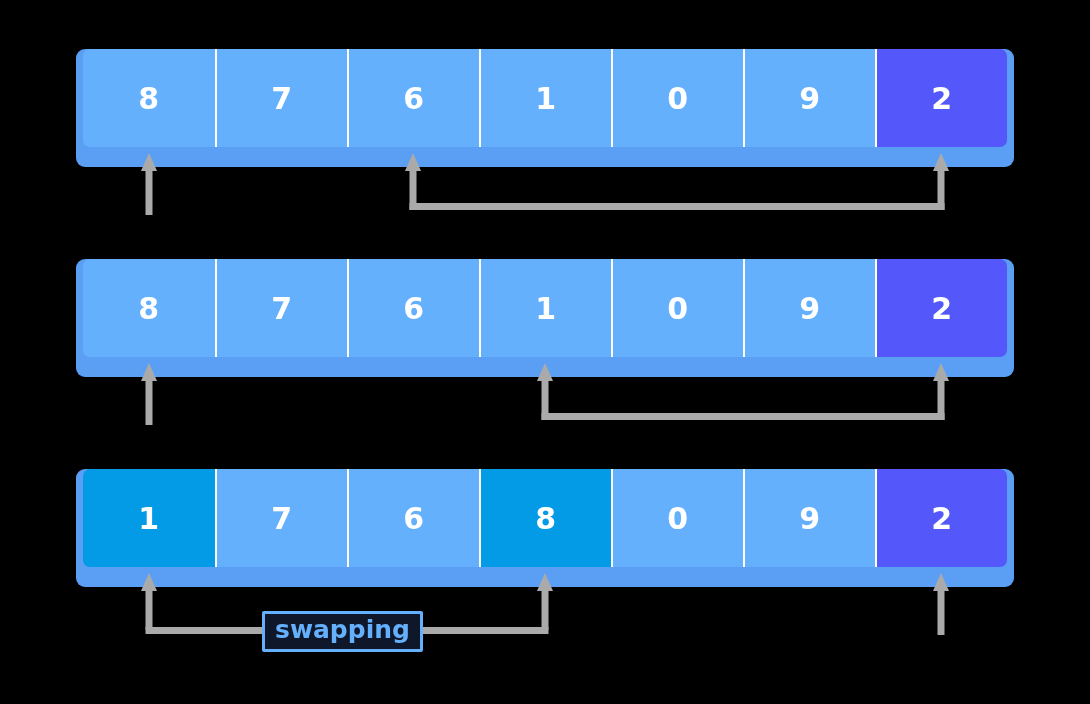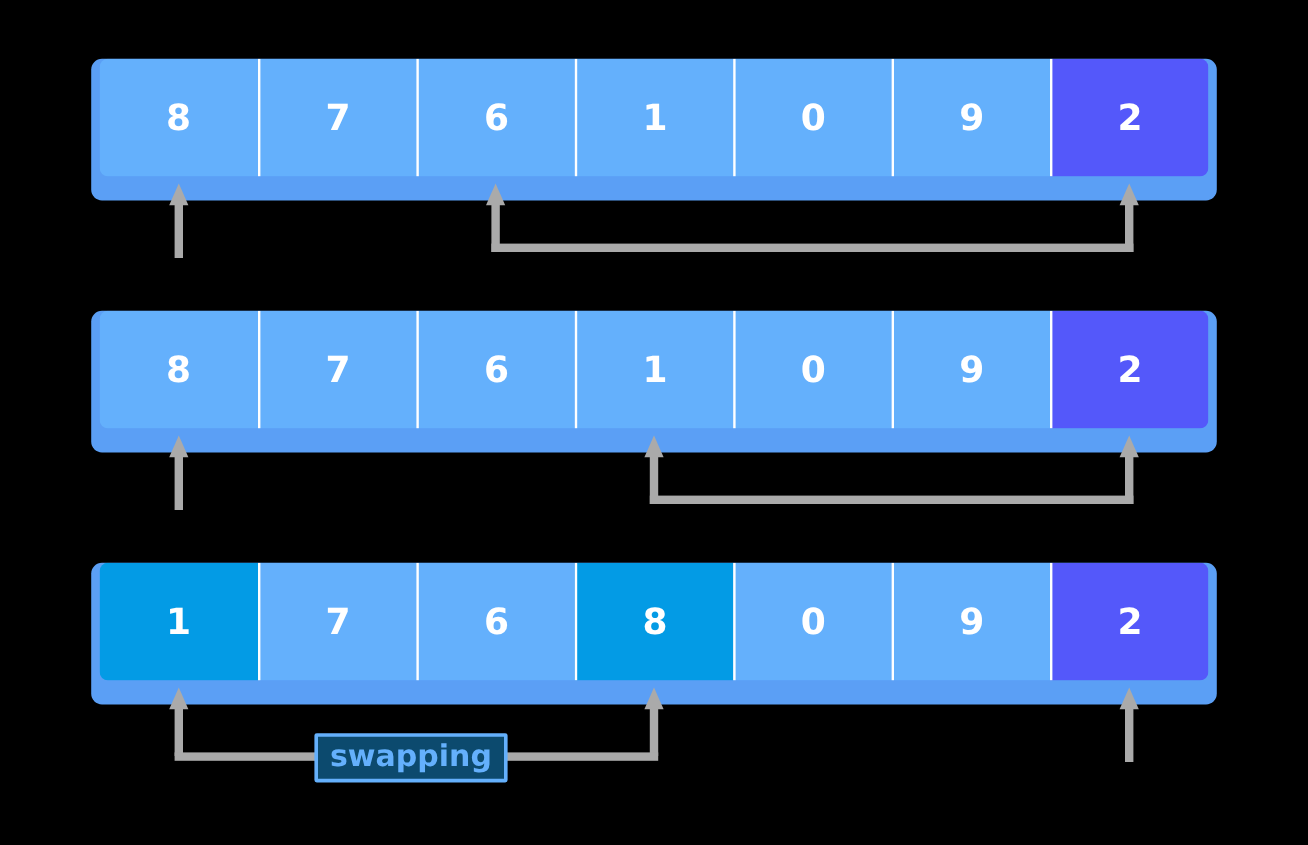--- a/index.html
+++ b/index.html
@@ -75,21 +75,21 @@
     position: absolute;
     left: 0; top: 0;
     width: 1090px;
     height: 704px;
     pointer-events: none;
   }
 
   
   .swap-label {
     position: absolute;
-    background: #0c4a6e;
+    background: #0f172a;
     border: 3px solid #64B0FC;
     border-radius: 2px;
     color: #64B0FC;
     font-size: 25px;
     font-weight: bold;
     padding: 2px 10px 4px 10px;
     line-height: 1.15;
     white-space: nowrap;
   }
 </style>

